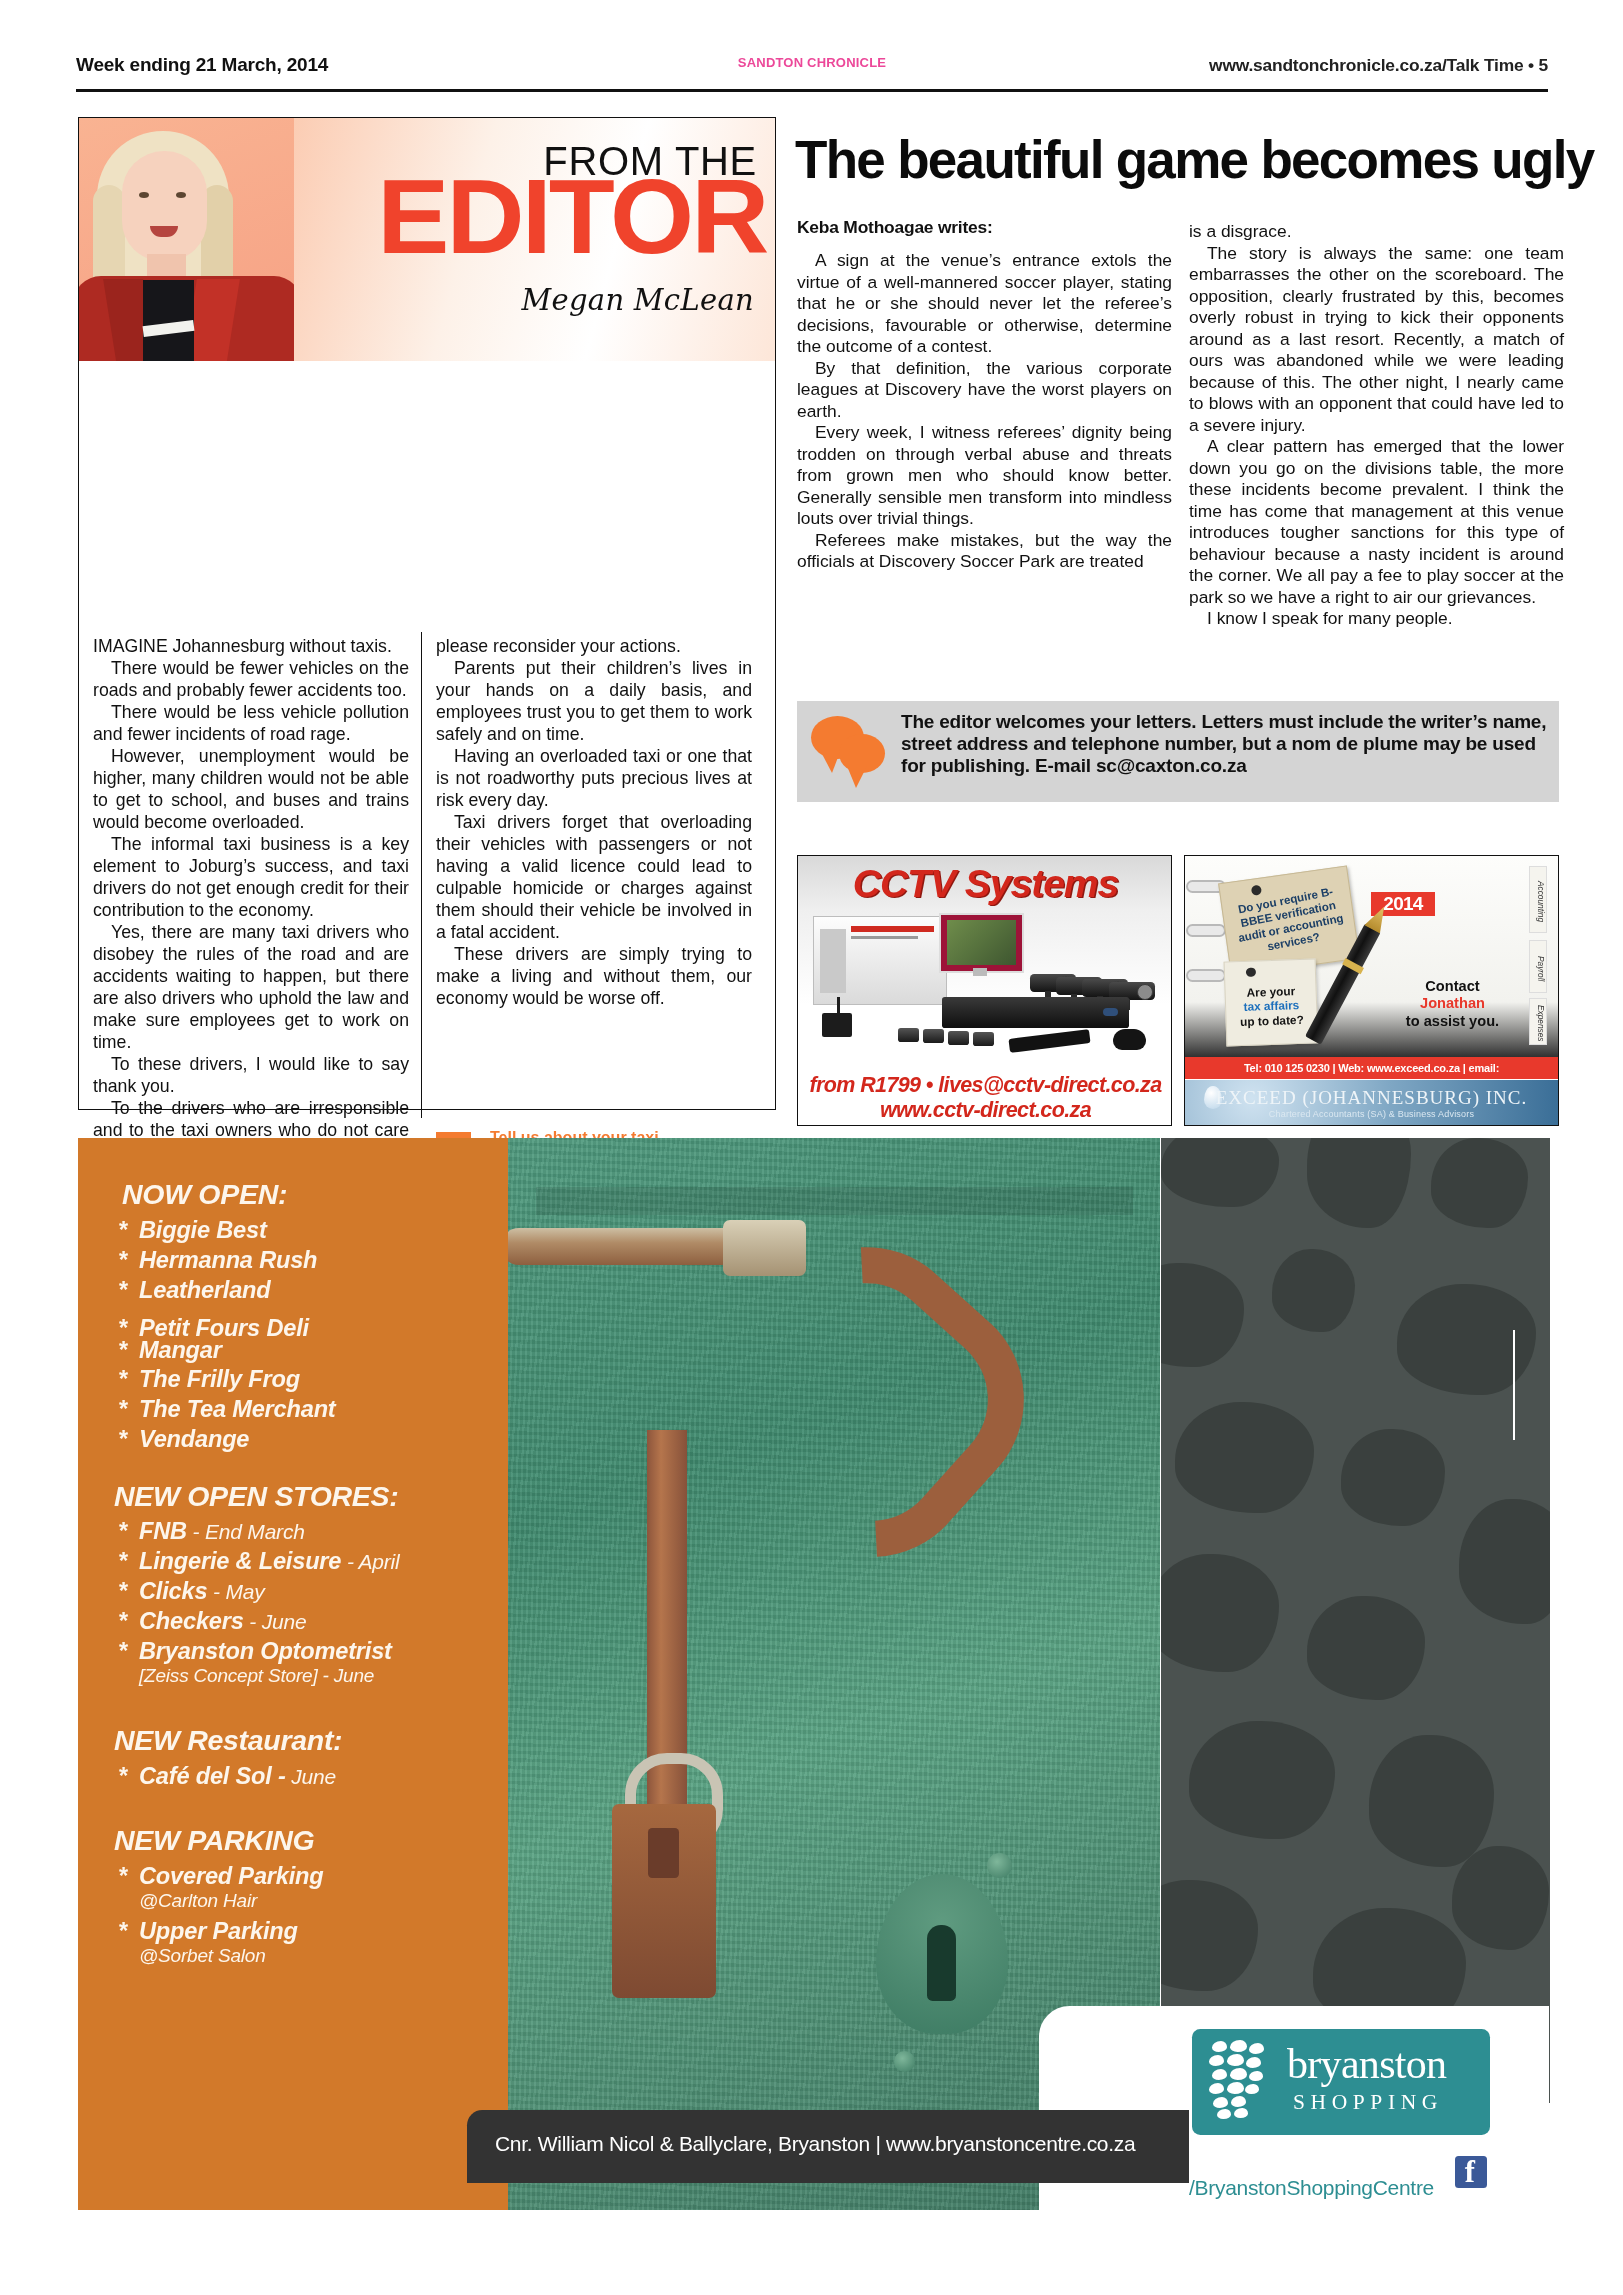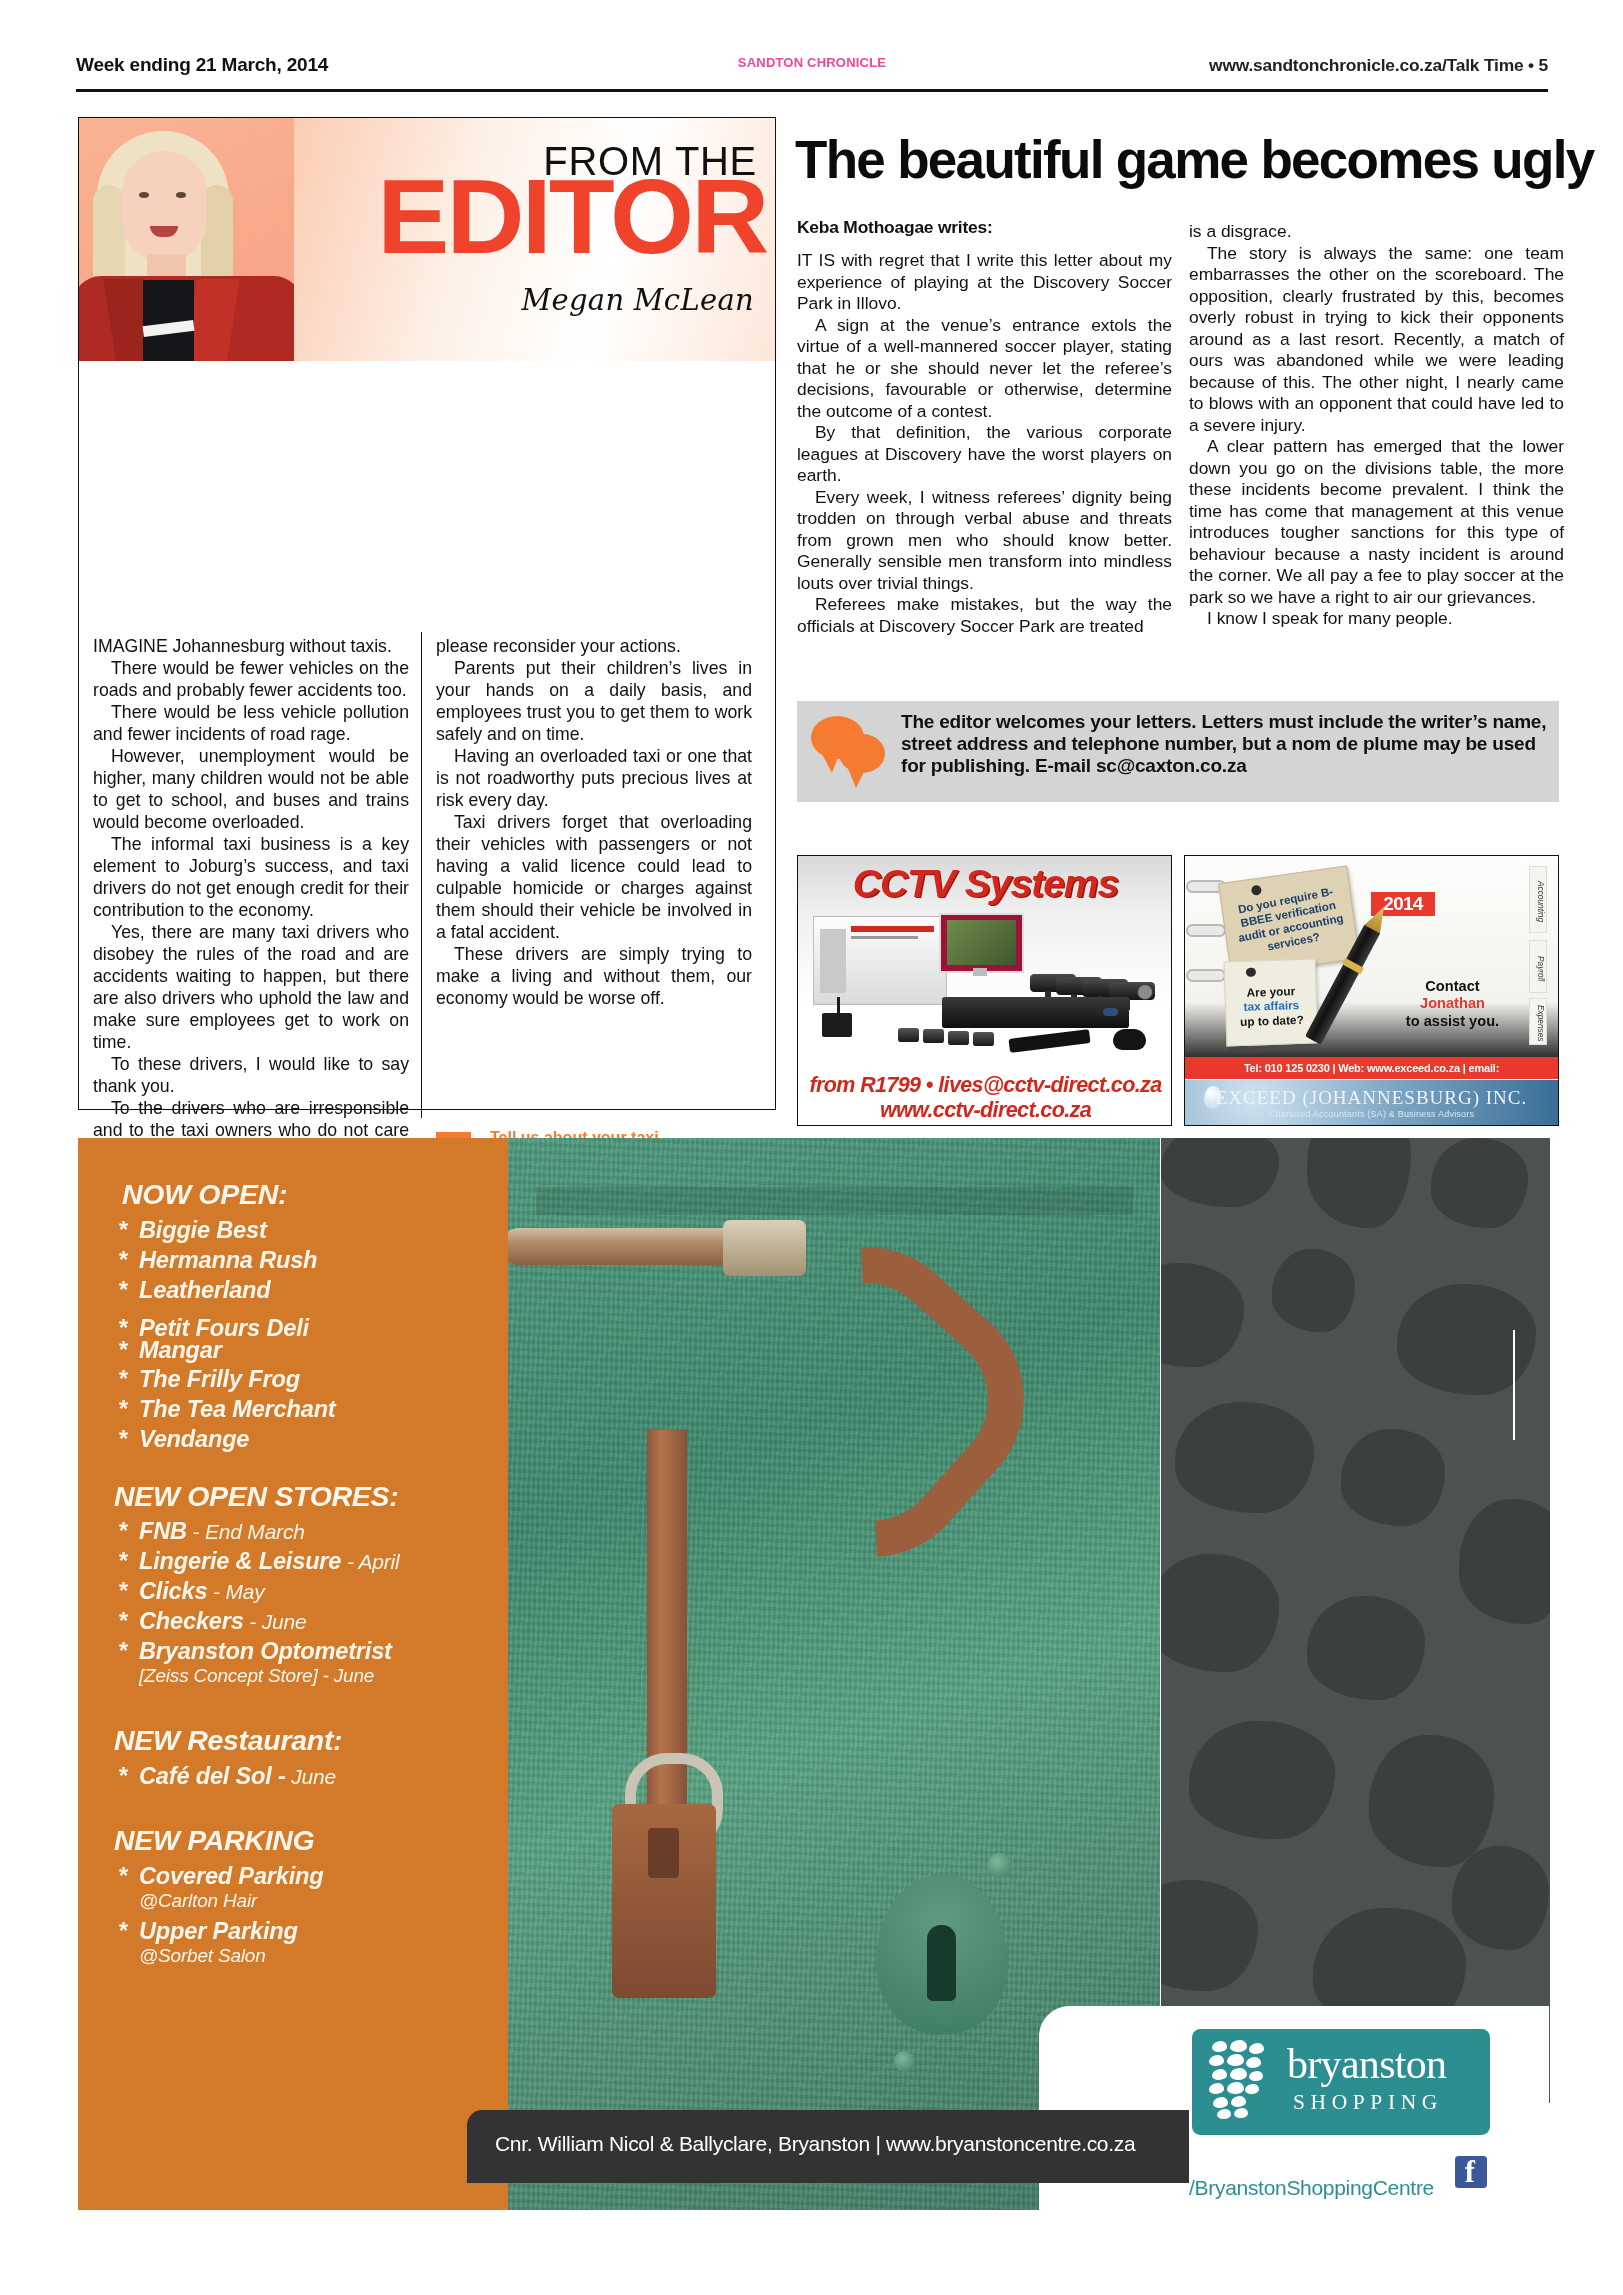--- a/index.html
+++ b/index.html
@@ -226,21 +226,20 @@
     <div id="tw-icon">
         <span class="t">t</span>
       </div>
     <div id="tw-text">Tell us about your taxi experiences - both good and bad. Tweet @Sandton_News #taxichaos</div>
   </div>
 </div>
 
 <div id="art-head">The beautiful game becomes ugly</div>
 <div id="byline">Keba Mothoagae writes:</div>
 <div class="artcol" id="artcol1">
-    <p class="first">IT IS with regret that I write this letter about my experience of playing at the Discovery Soccer Park in Illovo.</p>
     <p>A sign at the venue’s entrance extols the virtue of a well-mannered soccer player, stating that he or she should never let the referee’s decisions, favourable or otherwise, determine the outcome of a contest.</p>
     <p>By that definition, the various corporate leagues at Discovery have the worst players on earth.</p>
     <p>Every week, I witness referees’ dignity being trodden on through verbal abuse and threats from grown men who should know better. Generally sensible men transform into mindless louts over trivial things.</p>
     <p>Referees make mistakes, but the way the officials at Discovery Soccer Park are treated</p>
   </div>
 <div class="artcol" id="artcol2">
     <p class="first">is a disgrace.</p>
     <p>The story is always the same: one team embarrasses the other on the scoreboard. The opposition, clearly frustrated by this, becomes overly robust in trying to kick their opponents around as a last resort. Recently, a match of ours was abandoned while we were leading because of this. The other night, I nearly came to blows with an opponent that could have led to a severe injury.</p>
     <p>A clear pattern has emerged that the lower down you go on the divisions table, the more these incidents become prevalent. I think the time has come that management at this venue introduces tougher sanctions for this type of behaviour because a nasty incident is around the corner. We all pay a fee to play soccer at the park so we have a right to air our grievances.</p>
     <p>I know I speak for many people.</p>

